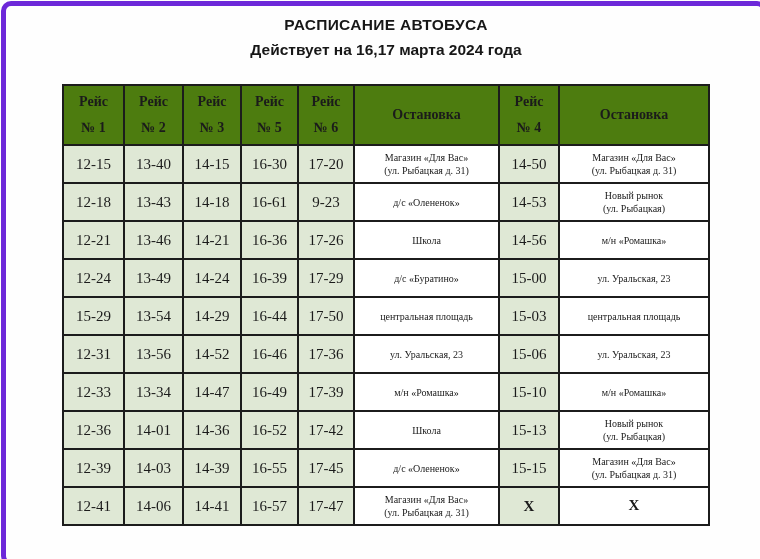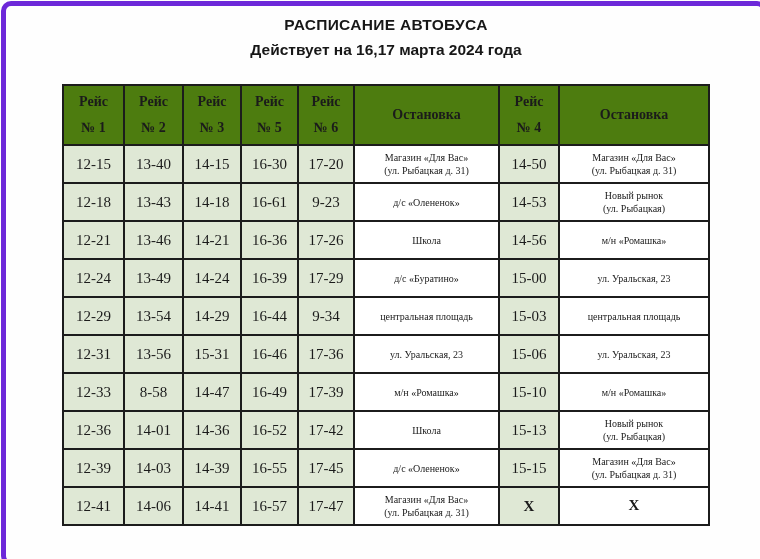--- a/index.html
+++ b/index.html
@@ -171,42 +171,42 @@
           <td class="time-cell">12-24</td>
           <td class="time-cell">13-49</td>
           <td class="time-cell">14-24</td>
           <td class="time-cell">16-39</td>
           <td class="time-cell">17-29</td>
           <td class="stop-cell">д/с «Буратино»</td>
           <td class="time-cell">15-00</td>
           <td class="stop-cell">ул. Уральская, 23</td>
         </tr>
         <tr>
-          <td class="time-cell">12-29</td>
+          <td class="time-cell">15-29</td>
           <td class="time-cell">13-54</td>
           <td class="time-cell">14-29</td>
           <td class="time-cell">16-44</td>
-          <td class="time-cell">9-34</td>
+          <td class="time-cell">17-50</td>
           <td class="stop-cell">центральная площадь</td>
           <td class="time-cell">15-03</td>
           <td class="stop-cell">центральная площадь</td>
         </tr>
         <tr>
           <td class="time-cell">12-31</td>
           <td class="time-cell">13-56</td>
-          <td class="time-cell">15-31</td>
+          <td class="time-cell">14-52</td>
           <td class="time-cell">16-46</td>
           <td class="time-cell">17-36</td>
           <td class="stop-cell">ул. Уральская, 23</td>
           <td class="time-cell">15-06</td>
           <td class="stop-cell">ул. Уральская, 23</td>
         </tr>
         <tr>
           <td class="time-cell">12-33</td>
-          <td class="time-cell">8-58</td>
+          <td class="time-cell">13-34</td>
           <td class="time-cell">14-47</td>
           <td class="time-cell">16-49</td>
           <td class="time-cell">17-39</td>
           <td class="stop-cell">м/н «Ромашка»</td>
           <td class="time-cell">15-10</td>
           <td class="stop-cell">м/н «Ромашка»</td>
         </tr>
         <tr>
           <td class="time-cell">12-36</td>
           <td class="time-cell">14-01</td>

